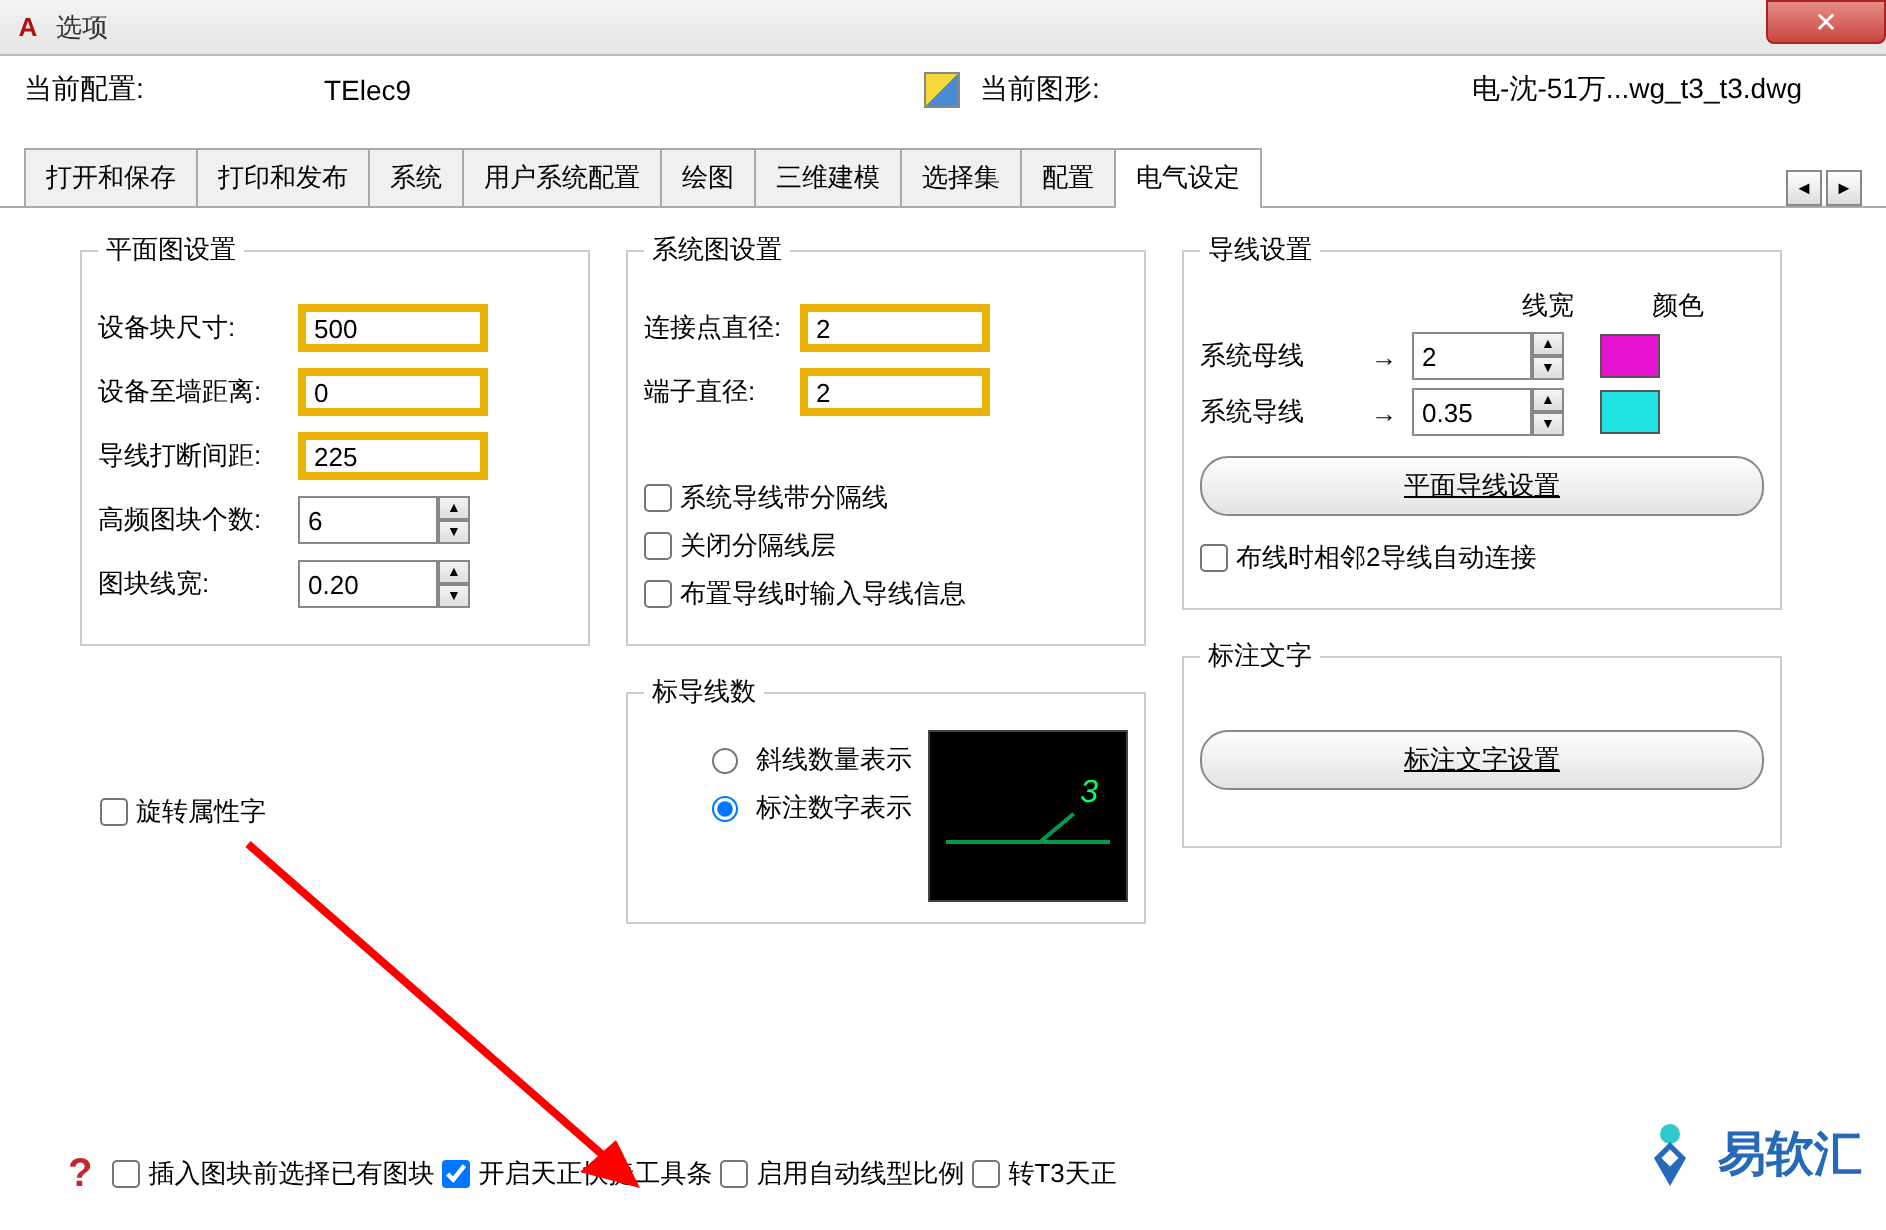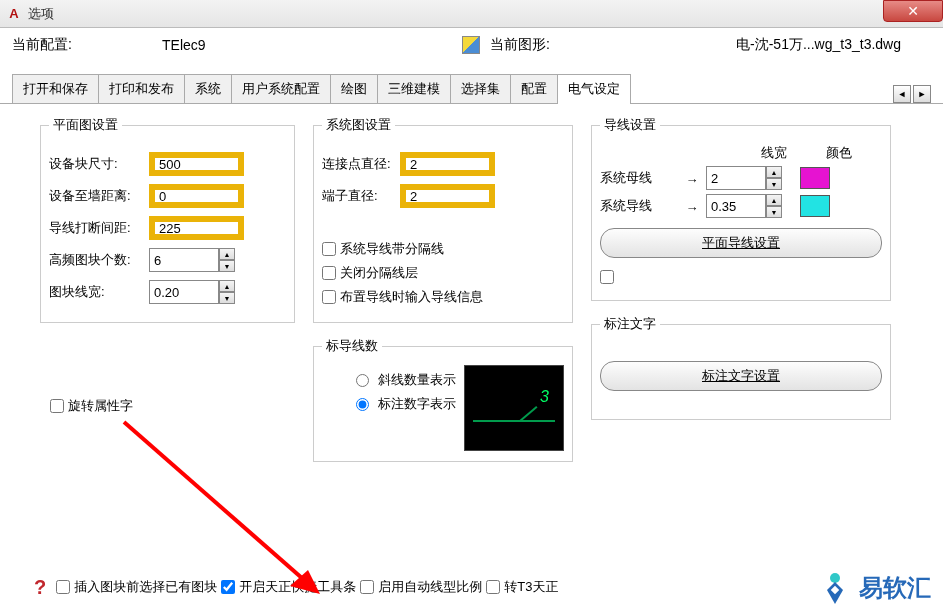--- a/index.html
+++ b/index.html
@@ -100,21 +100,21 @@
     fieldset {
       border: 1px solid #ccc;
       padding: 10px 8px 10px 8px;
     }
     legend { padding: 0 4px; font-size: 13px; }
     .row { display: flex; align-items: center; margin: 8px 0; }
     .row label { flex: 0 0 auto; }
     .row .fl { width: 100px; }
     .row .fl2 { width: 78px; }
     input[type="text"], .num-input {
-      border: 6px solid #eab308;
+      border: 4px solid #eab308;
       padding: 3px 4px;
       font-size: 13px;
       height: 24px;
       background: #fff;
     }
     .spinner { display: flex; }
     .spinner input { width: 70px; height: 24px; border: 1px solid #888; padding: 2px 4px; }
     .spinner .btns { display:flex; flex-direction:column; }
     .spinner .btns button {
       width: 16px; height: 12px;
@@ -165,21 +165,21 @@
     }
     .help-icon { color:#c1272d; font-size:20px; font-weight:bold; margin-right:6px;}
     .red-arrow {
       position:absolute;
       left: 120px; top: 418px;
       width: 220px; height: 180px;
       pointer-events:none;
       z-index: 5;
     }
     .watermark {
-      position:absolute; right:12px; bottom:9px;
+      position:absolute; right:12px; bottom:20px;
       display:flex; align-items:center; gap:6px;
       font-size:24px; font-weight:bold; color:#2669b8;
       font-family:Liberation Serif, serif;
       z-index:10;
     }
     .watermark .wicon {
       width:36px; height:36px; border-radius:8px;
       display:flex; align-items:center; justify-content:center;
     }
     .watermark .wicon svg { width: 36px; height: 36px; }
@@ -341,20 +341,21 @@
               <button>▲</button>
               <button>▼</button>
             </div>
         </div>
         <div class="swatch" style="background:#22e3e3"></div>
       </div>
       <div style="height:6px"></div>
       <div class="btn">平面导线设置</div>
       <div class="chk" style="margin-top:12px;">
         <input type="checkbox" style="">
+        <span>布线时相邻2导线自动连接</span>
       </div>
     </fieldset>
 
     <fieldset>
       <legend>标注文字</legend>
       <div style="height:18px"></div>
       <div class="btn">标注文字设置</div>
       <div style="height:18px"></div>
     </fieldset>
   </div>

